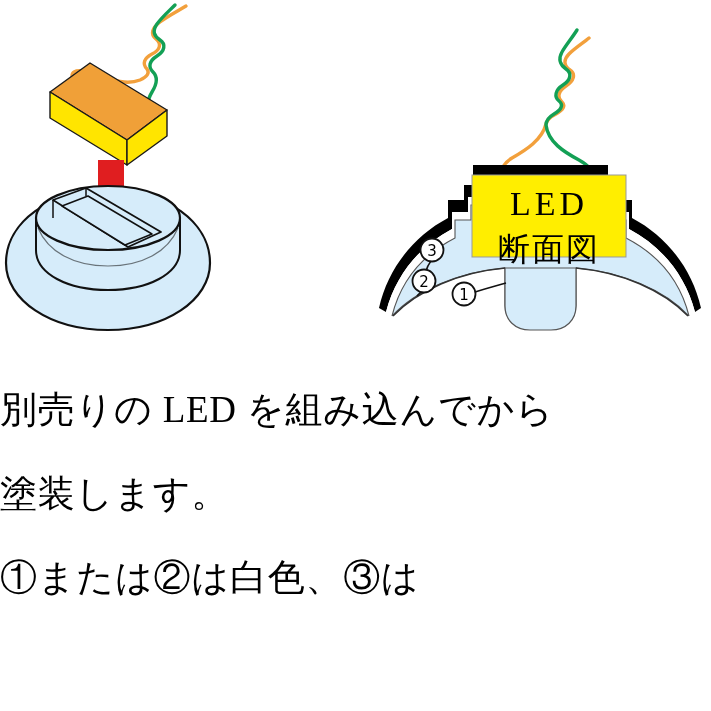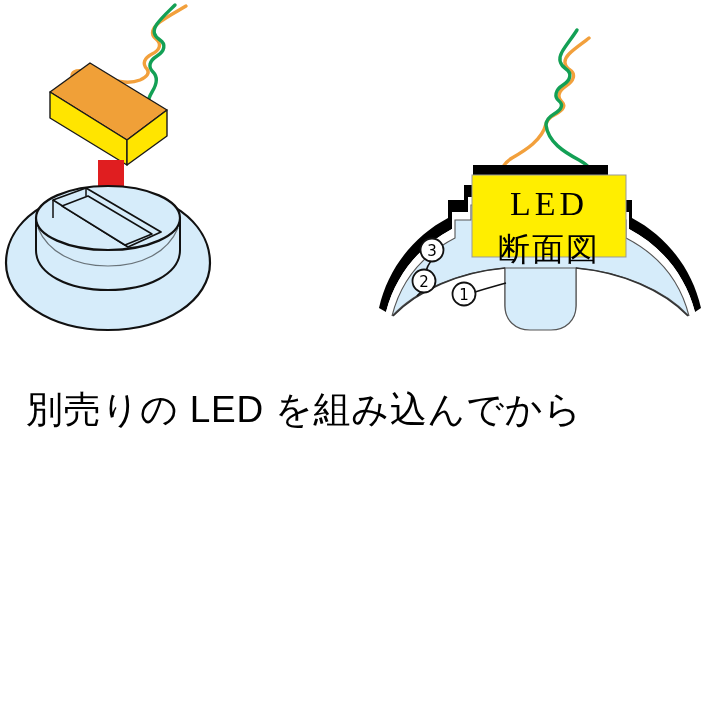--- a/index.html
+++ b/index.html
@@ -41,26 +41,25 @@
   
   #caption {
     position: absolute;
     left: 0;
     top: 368px;
     width: 711px;
     height: 343px;
     padding: 0;
   }
   .caption-line {
-    font-family: Liberation Sans, sans-serif;
+    font-family: Liberation Serif, serif;
     font-size: 37px;
     line-height: 84px;
     letter-spacing: 0.02em;
     color: #000000;
-    padding-left: 26px;
     white-space: nowrap;
   }
   
   .led-label-text {
     font-family: "Liberation Serif", "DejaVu Serif", serif;
     font-size: 34px;
     letter-spacing: 4px;
     fill: #000000;
   }
   .cross-label-text {
@@ -238,15 +237,17 @@
           <path d="M115,292 C128,288 138,285 146,283" fill="none" stroke="#111111" stroke-width="1.6"></path>
           <circle cx="104" cy="294" r="11.5" fill="#ffffff" stroke="#111111" stroke-width="1.8"></circle>
           <text class="num-text" x="104" y="299.5">1</text>
         </g>
       </svg>
     </div>
   </div>
 
   <div id="caption">
     <div class="caption-line">別売りの LED を組み込んでから</div>
+    <div class="caption-line">塗装します。</div>
+    <div class="caption-line">①または②は白色、③は</div>
   </div>
 
 </div>
 
 </body></html>

